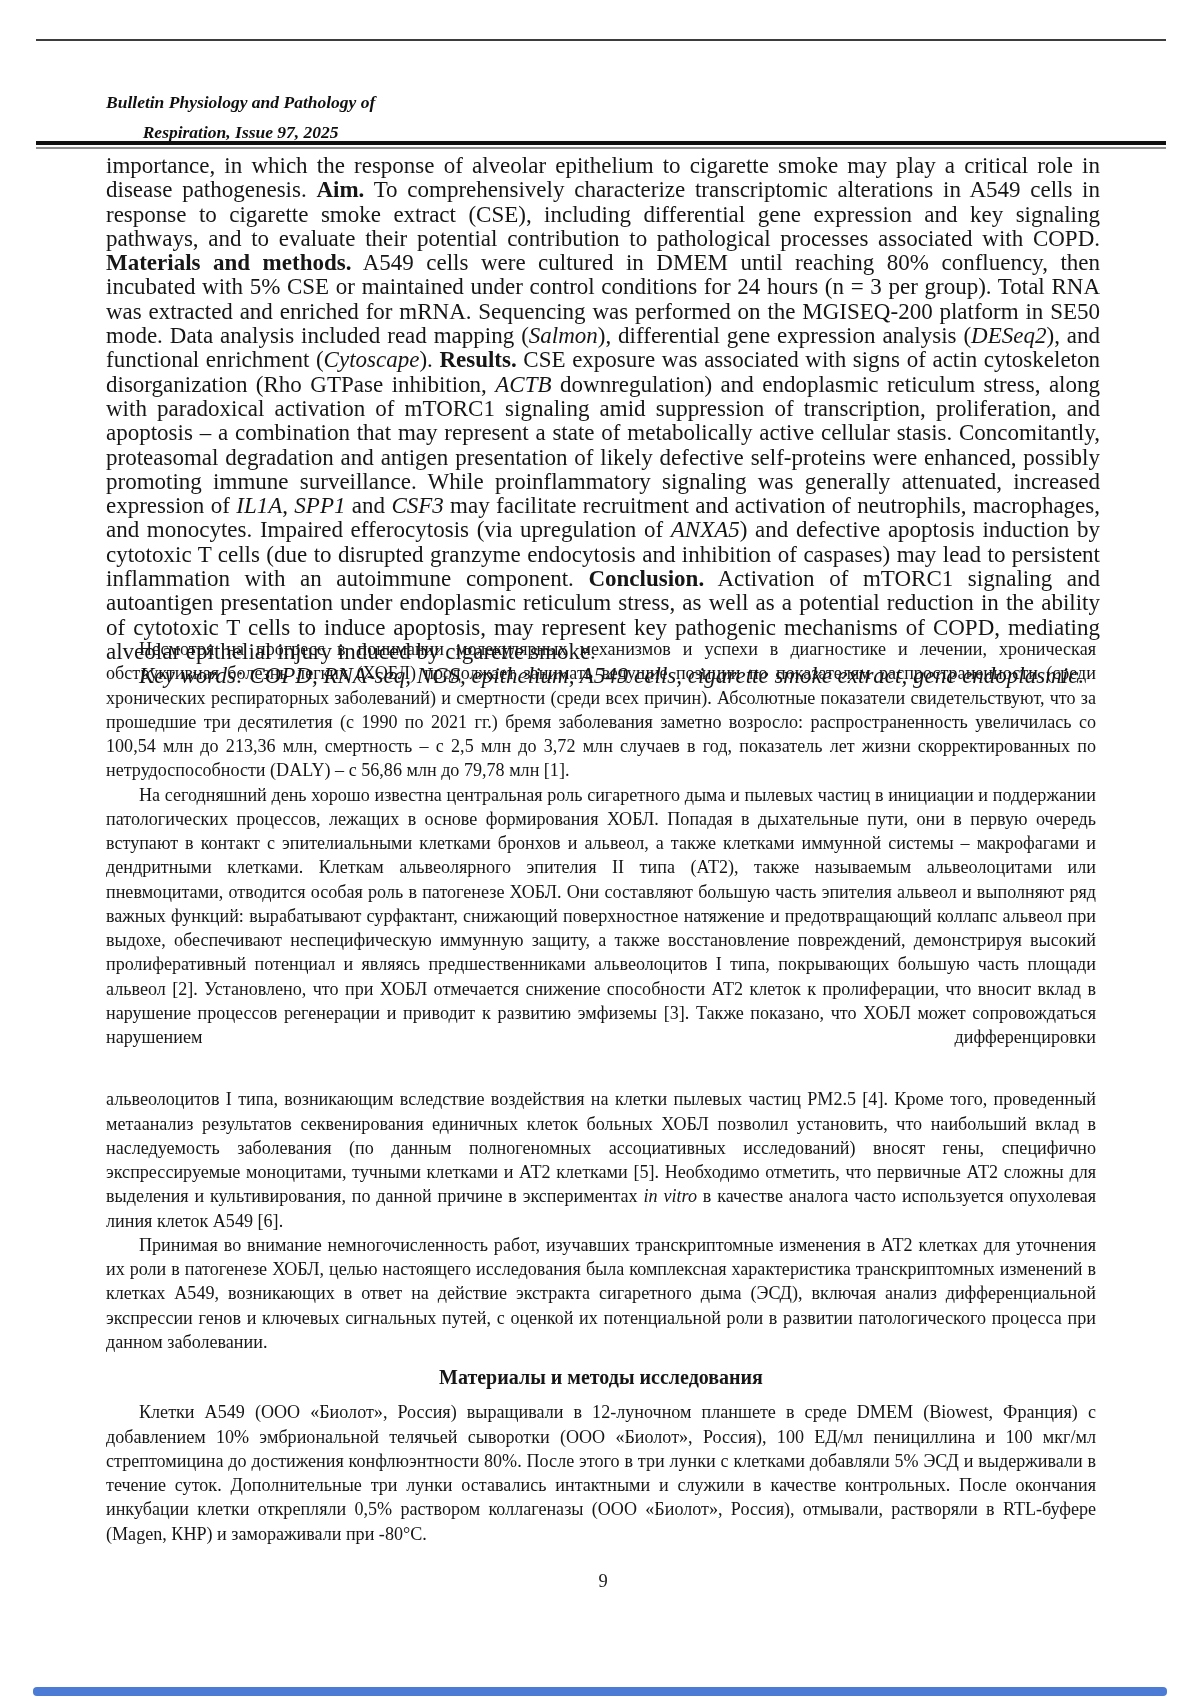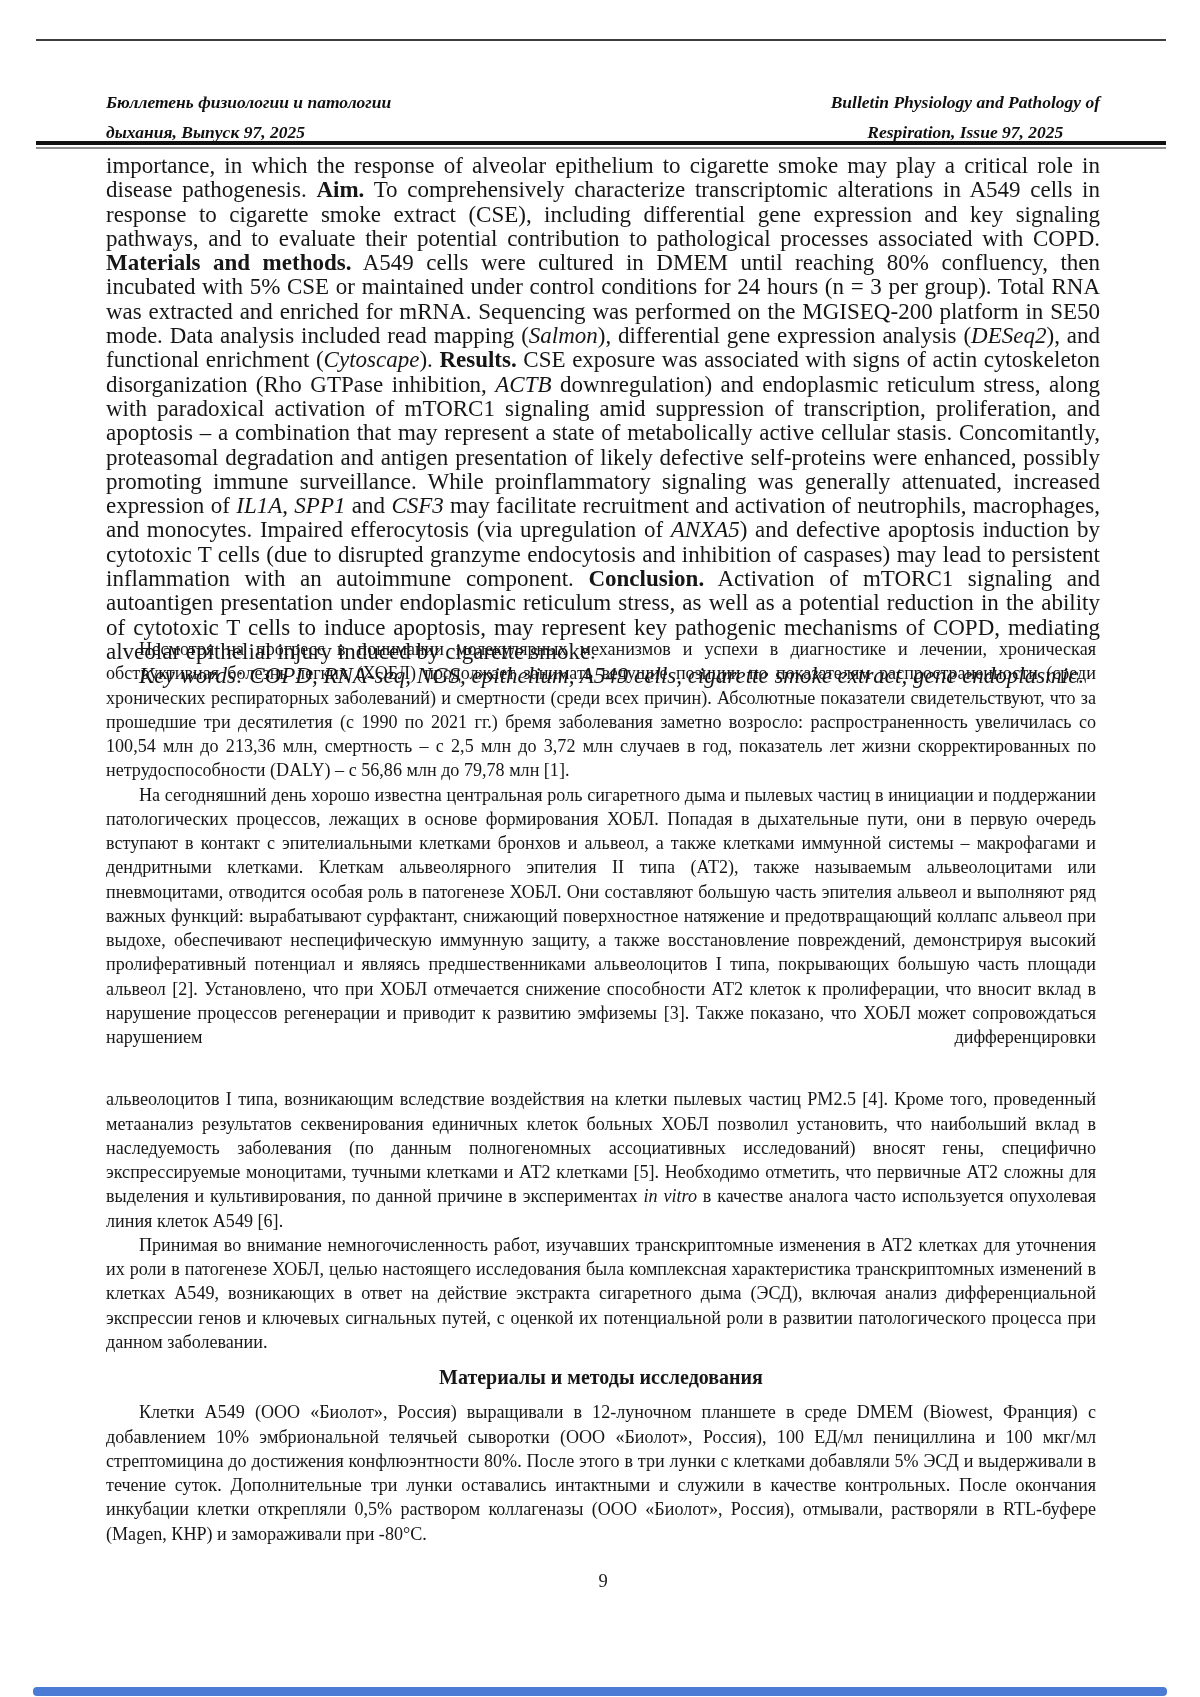--- a/index.html
+++ b/index.html
@@ -44,24 +44,20 @@
     position:absolute;left:33px;right:33px;bottom:1px;height:9px;
     background:#4b7bd4;border-radius:4px;
   }
 </style>
 </head>
 <body>
 
 <div class="top-rule"></div>
 
 <div class="journal-header">
-  <div class="left">
-    <div>Бюллетень физиологии и патологии</div>
-    <div>дыхания, Выпуск 97, 2025</div>
-  </div>
   <div class="right">
     <div>Bulletin Physiology and Pathology of</div>
     <div>Respiration, Issue 97, 2025</div>
   </div>
 </div>
 
 <div class="double-rule">
   <div class="thick"></div>
   <div class="thin"></div>
 </div>

